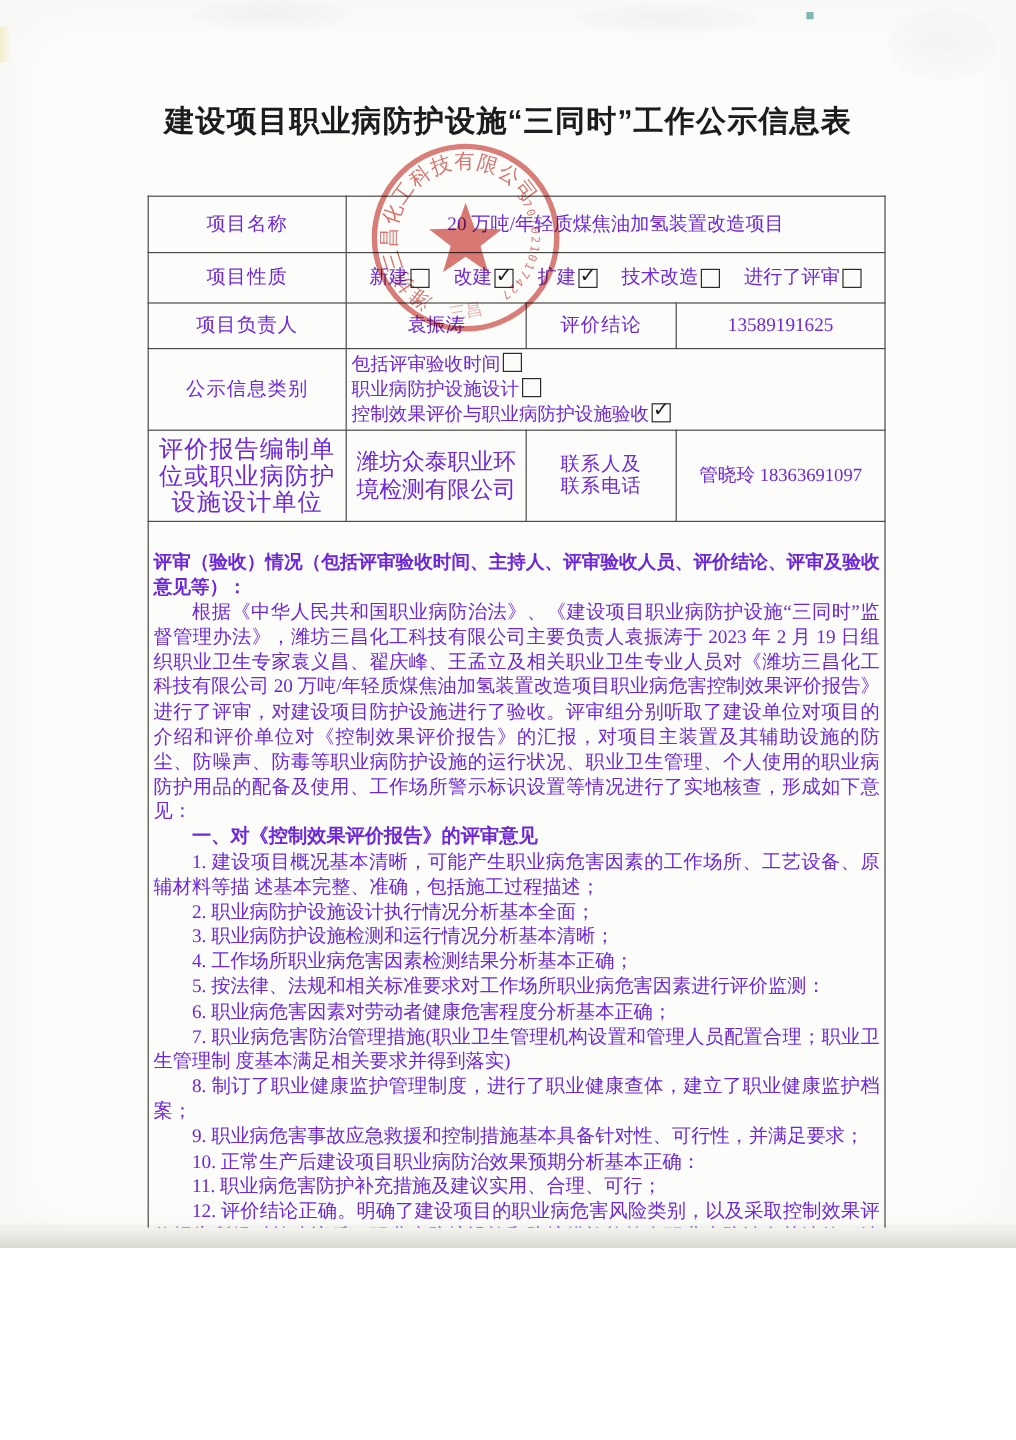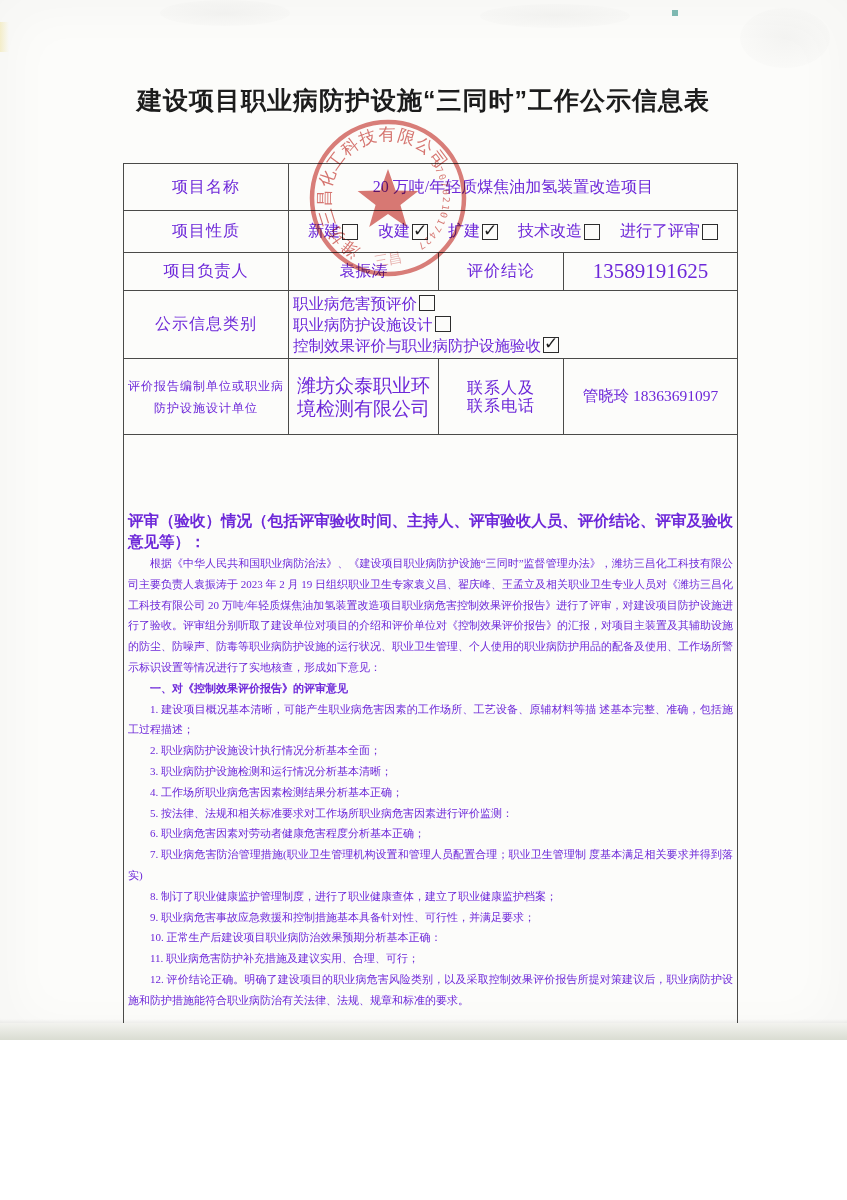--- a/index.html
+++ b/index.html
@@ -32,37 +32,37 @@
   table.form{
     position:absolute;left:123px;top:163px;width:614px;height:925px;
     border-collapse:collapse;table-layout:fixed;
     font-size:16px;color:#6d28d9;
   }
   table.form td{border:1.5px solid #4a4a48;vertical-align:middle;padding:2px 4px;}
   td.lbl{text-align:center;letter-spacing:1px;}
   td.val{text-align:center;}
   td.val-left{text-align:left;padding-left:10px;font-size:15.5px;line-height:21px;}
   .narrow-wrap{max-width:72px;margin:0 auto;text-align:center;line-height:18px;}
-  .unit-c1{font-size:12px;line-height:22px;padding:0 6px;}
+  .unit-c1{font-size:20px;line-height:22px;padding:0 6px;}
   .unit-org{font-size:19px;line-height:23px;padding:0 8px;text-align:center;}
 
   .nature-opts{display:flex;justify-content:center;gap:20px;white-space:nowrap;}
   .opt{display:inline-flex;align-items:center;}
   .cb{display:inline-block;width:14px;height:14px;border:1.6px solid #2c2c2c;
       margin-left:2px;position:relative;flex:0 0 auto;vertical-align:-2px;}
   span.cb{display:inline-block;}
   .cb.checked::after{
     content:"\2713";position:absolute;left:0px;top:-5px;font-size:17px;font-weight:700;color:#1d1d1d;
     font-family:"DejaVu Sans",sans-serif;
   }
   .pub-line{display:block;}
   .pub-line .cb{vertical-align:-2px;display:inline-block;}
 
   td.review-cell{vertical-align:top;padding:6px 10px 0 10px;}
-  .review p{margin:0;font-size:11px;line-height:20.8px;text-align:justify;text-indent:2em;}
+  .review p{margin:0;font-size:16px;line-height:20.8px;text-align:justify;text-indent:2em;}
   .review p.rv-head{text-indent:0;font-weight:700;font-size:15.5px;}
   .review p.rv-sec{font-weight:700;}
 
   .stamp{
     position:absolute;left:288px;top:98px;width:200px;height:200px;
     opacity:.8;mix-blend-mode:multiply;pointer-events:none;
   }
   .stamp svg{display:block;}
 </style>
 </head>
@@ -118,27 +118,27 @@
                 <span class="cb"></span>
               </span>
         </span>
       </td>
     </tr>
 
     <tr style="height:38px">
       <td class="lbl">项目负责人</td>
       <td class="val">袁振涛</td>
       <td class="lbl">评价结论</td>
-      <td class="val" style="font-size:21px">13589191625</td>
+      <td class="val" style="font-size:16px">13589191625</td>
     </tr>
 
     <tr style="height:68px">
       <td class="lbl">公示信息类别</td>
       <td class="val-left" colspan="3">
-        <span class="pub-line"><span>职业病危害预评价</span><span class="cb"></span></span>
+        <span class="pub-line"><span>包括评审验收时间</span><span class="cb"></span></span>
         <span class="pub-line"><span>职业病防护设施设计</span><span class="cb"></span></span>
         <span class="pub-line"><span>控制效果评价与职业病防护设施验收</span><span class="cb checked"></span></span>
       </td>
     </tr>
 
     <tr style="height:76px">
       <td class="lbl unit-c1">评价报告编制单位或职业病防护设施设计单位</td>
       <td class="val unit-org">潍坊众泰职业环境检测有限公司</td>
       <td class="lbl">
         <span class="narrow-wrap" style="display:block">联系人及联系电话</span>

